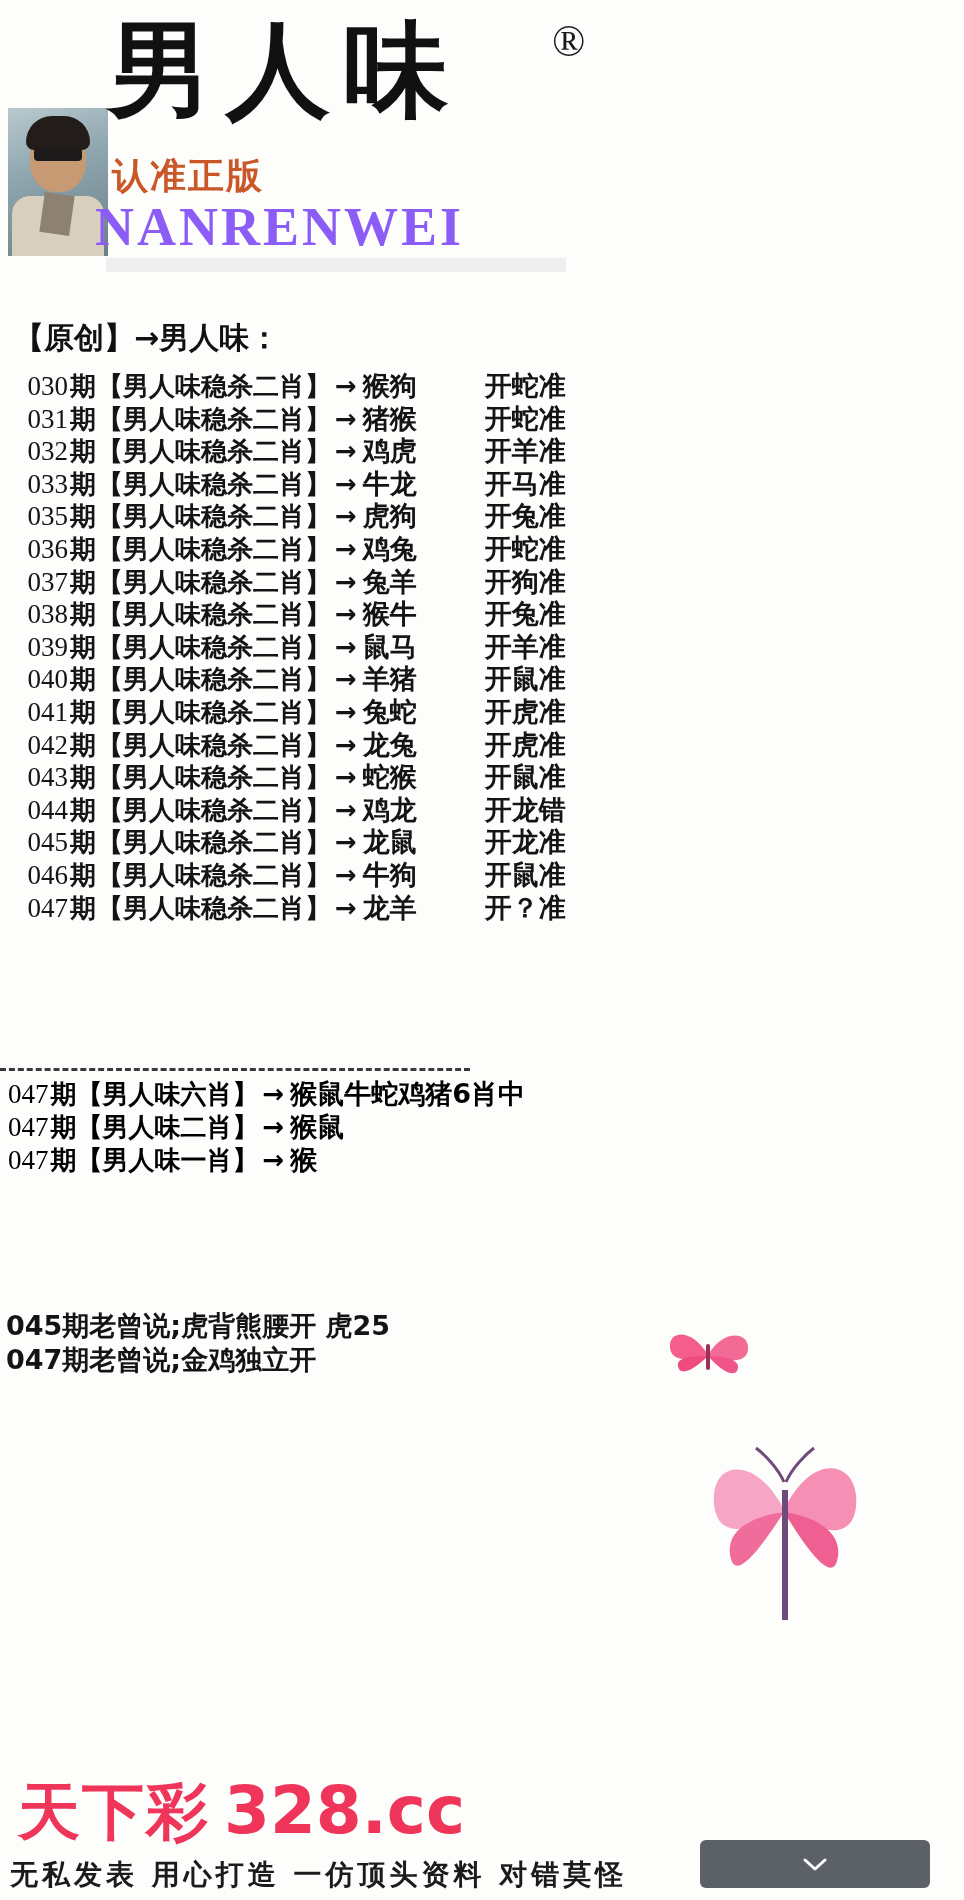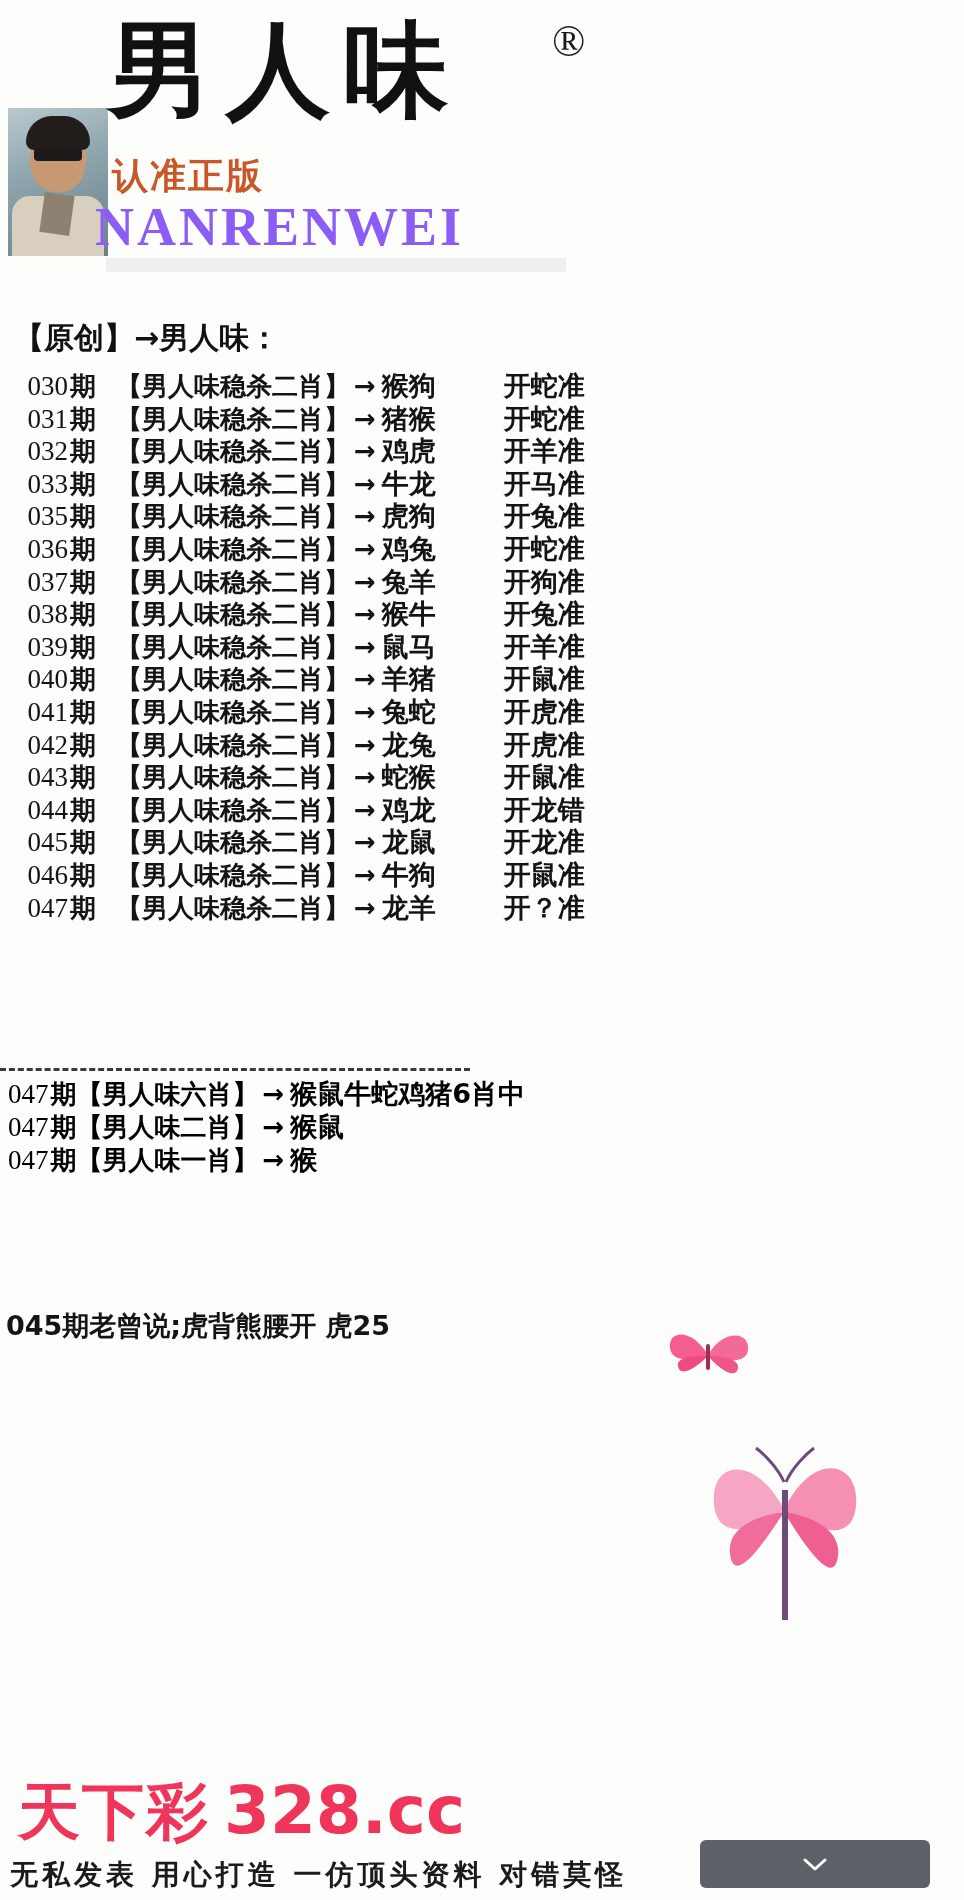--- a/index.html
+++ b/index.html
@@ -175,22 +175,21 @@
   .row .issue-unit {
     font-family: "DejaVu Sans", sans-serif;
     font-size: 26px;
     font-weight: 700;
     padding-left: 2px;
   }
   .row .title {
     font-family: "DejaVu Sans", sans-serif;
     font-size: 26px;
     font-weight: 700;
-    padding-left: 12px;
-    margin-left: 8px;
+    padding-left: 1px;
   }
   .row .arrow {
     font-family: "DejaVu Sans", sans-serif;
     font-size: 26px;
     font-weight: 700;
     padding: 0 6px 0 4px;
   }
   .row .picks {
     font-family: "DejaVu Sans", sans-serif;
     font-size: 27px;
@@ -507,20 +506,21 @@
       <span class="issue">047</span>
       <span class="issue-unit">期</span>
       <span class="title">【男人味一肖】</span>
       <span class="arrow">→</span>
       <span class="picks">猴</span>
     </div>
   </div>
 
   <div class="notes">
     <div class="note-row">045期老曾说;虎背熊腰开 虎25</div>
+    <div class="note-row">047期老曾说;金鸡独立开</div>
   </div>
 
   <div class="butterfly bf-small">
     <svg width="96" height="70" viewBox="0 0 96 70">
       <path d="M46 35 C30 8, 6 10, 8 28 C10 44, 34 40, 46 35 Z" fill="#f45e8e"></path>
       <path d="M46 35 C62 8, 88 12, 86 30 C84 46, 58 40, 46 35 Z" fill="#f26a96"></path>
       <path d="M46 36 C34 48, 18 58, 16 46 C14 36, 36 36, 46 36 Z" fill="#ef4b80"></path>
       <path d="M46 36 C58 50, 74 60, 76 48 C78 38, 56 36, 46 36 Z" fill="#f0558a"></path>
       <rect x="44" y="24" width="4" height="26" rx="2" fill="#9c2f55"></rect>
     </svg>

